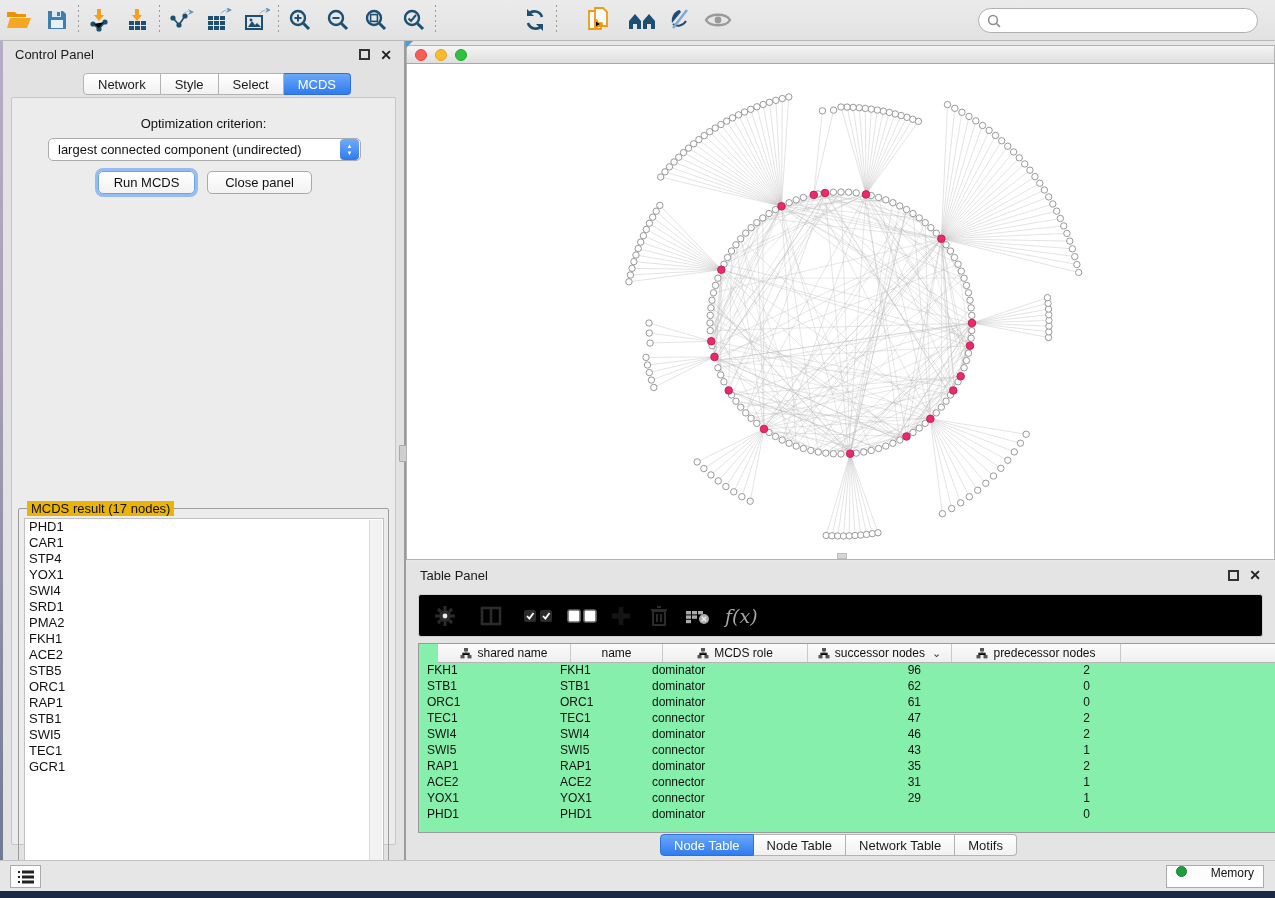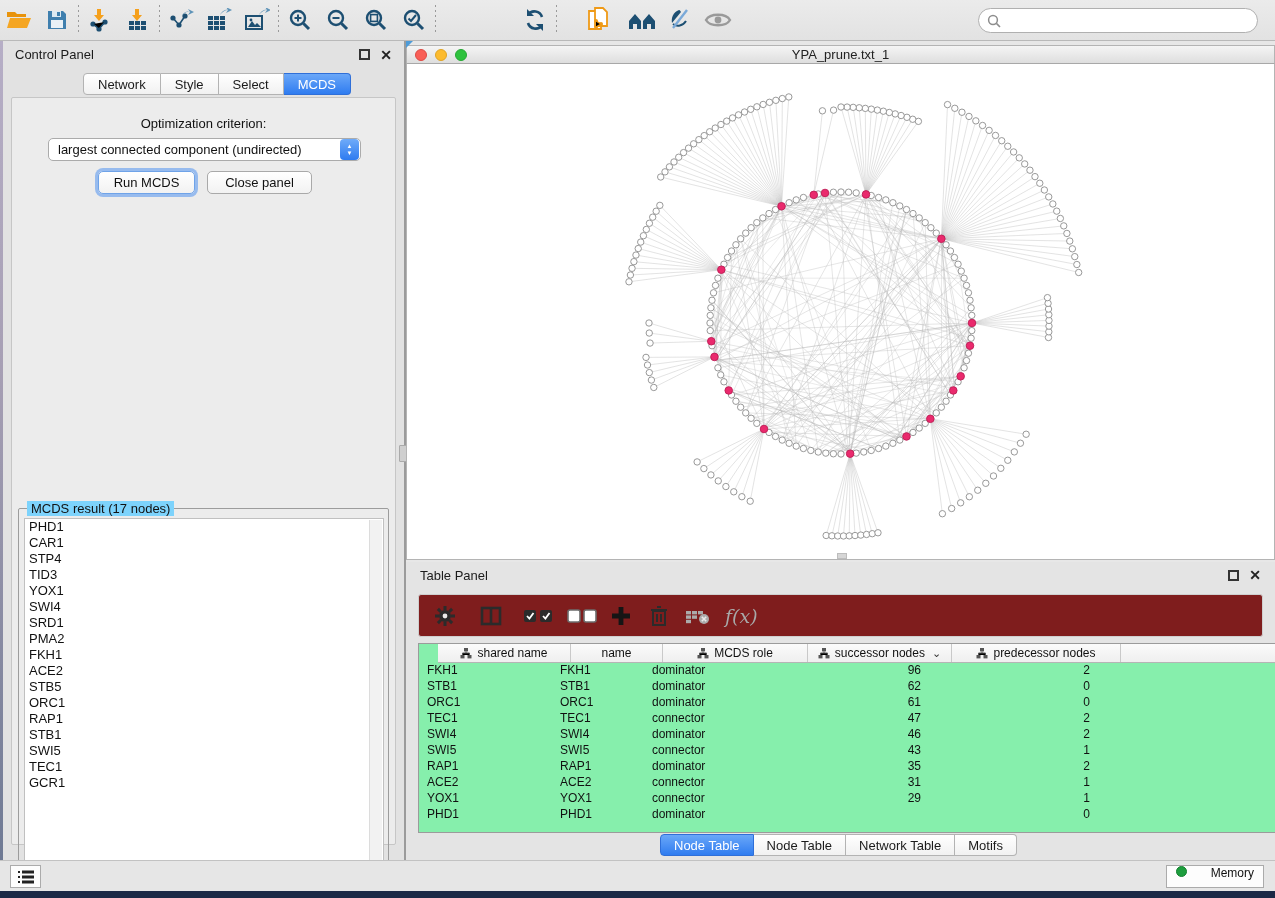--- a/index.html
+++ b/index.html
@@ -54,21 +54,21 @@
     display:flex; flex-direction:column; align-items:center; justify-content:center; gap:1px; }
   .btn { height:23px; background:linear-gradient(#ffffff,#f2f2f2); border:1px solid #a9a9a9;
     border-radius:5px; font-size:13px; color:#111; display:inline-flex; align-items:center;
     justify-content:center; padding:0 14px; }
   #run-btn { position:absolute; left:86px; top:73px; width:97px;
     box-shadow:0 0 0 3px rgba(106,162,240,.65); border-color:#6fa3e8; }
   #close-btn { position:absolute; left:195px; top:73px; width:105px; }
 
   #mcds-box { position:absolute; left:6px; top:410px; width:371px; height:372px;
     border:1px solid #9c9c9c; border-radius:2px; }
-  #mcds-legend { position:absolute; left:8px; top:-8px; background:#7dd3fc; padding:0 4px;
+  #mcds-legend { position:absolute; left:8px; top:-8px; background:#eab308; padding:0 4px;
     font-size:13px; color:#111; }
   #mcds-list { position:absolute; left:5px; top:9px; width:360px; height:356px; background:#fff;
     border:1px solid #c0c0c0; overflow:hidden; }
   #mcds-list .item { font-size:13px; color:#111; line-height:16px; padding-left:4px; }
   #mcds-scroll { position:absolute; right:1px; top:1px; width:13px; height:354px; background:#f2f2f2;
     border-left:1px solid #dcdcdc; }
 
   
   #v-splitter { position:absolute; left:404px; top:41px; width:2px; height:819px; background:#9b9b9b; }
   #v-grip { position:absolute; left:399px; top:445px; width:11px; height:17px;
@@ -88,21 +88,21 @@
   #net-title { position:absolute; left:0; width:100%; text-align:center; font-size:13px; color:#222; }
   #net-canvas { position:absolute; left:0; top:23px; width:869px; height:496px; background:#fff;
     border:1px solid #b4b4b4; border-top:none; }
   #h-grip { position:absolute; left:431px; top:512px; width:10px; height:6px; background:#d6d6d6;
     border:1px solid #bdbdbd; }
 
   
   #table-panel { position:absolute; left:406px; top:562px; width:869px; height:298px; background:#e4e4e4; }
   #tp-head { height:26px; display:flex; align-items:center; padding:0 14px; }
   #tp-toolbar { position:absolute; left:12px; top:32px; width:845px; height:43px;
-    background:#7f1d1d; border:1px solid #cfcfcf; border-radius:3px;
+    background:#000000; border:1px solid #cfcfcf; border-radius:3px;
     display:flex; align-items:center; padding-left:14px; gap:14px; }
   .fx { font-family:"DejaVu Serif", serif; font-style:italic; font-size:19px; color:#a8a8a8; }
 
   #node-table { position:absolute; left:12px; top:81px; width:878px; height:190px; background:#86efac;
     border:1px solid #9b9b9b;padding-left:19px; }
   .thead { display:flex; height:19px; background:linear-gradient(#fbfbfb,#efefef);
     border-bottom:1px solid #b5b5b5; }
   .th { display:flex; align-items:center; justify-content:center; gap:5px; font-size:12px;
     color:#111; border-right:1px solid #c9c9c9; position:relative; }
   .th .sort { font-size:11px; color:#333; margin-left:2px; }
@@ -308,21 +308,20 @@
       <div id="opt-label">Optimization criterion:</div>
       <button id="run-btn" class="btn">Run MCDS</button>
       <button id="close-btn" class="btn">Close panel</button>
 
       <div id="mcds-box">
         <div id="mcds-legend">MCDS result (17 nodes)</div>
         <div id="mcds-list">
           <div class="item">PHD1</div>
           <div class="item">CAR1</div>
           <div class="item">STP4</div>
-          <div class="item">TID3</div>
           <div class="item">YOX1</div>
           <div class="item">SWI4</div>
           <div class="item">SRD1</div>
           <div class="item">PMA2</div>
           <div class="item">FKH1</div>
           <div class="item">ACE2</div>
           <div class="item">STB5</div>
           <div class="item">ORC1</div>
           <div class="item">RAP1</div>
           <div class="item">STB1</div>
@@ -336,21 +335,20 @@
   </div>
 
   <div id="v-splitter"></div>
   <div id="v-grip"></div>
 
   <div id="net-region">
     <div id="net-titlebar">
       <span class="tl red"></span>
       <span class="tl yellow"></span>
       <span class="tl green"></span>
-      <span id="net-title">YPA_prune.txt_1</span>
     </div>
     <div id="net-canvas">
       <svg id="net-svg" width="867" height="494">
           <line x1="374.5272445341194" y1="142.2781453313238" x2="564.7783687335361" y2="251.38302741272767" stroke="#b8b8b8" stroke-width="0.65" opacity="0.55"></line>
           <line x1="374.5272445341194" y1="142.2781453313238" x2="557.099733322954" y2="214.1953612243374" stroke="#b8b8b8" stroke-width="0.65" opacity="0.55"></line>
           <line x1="374.5272445341194" y1="142.2781453313238" x2="563.0098156445993" y2="281.747911274368" stroke="#b8b8b8" stroke-width="0.65" opacity="0.55"></line>
           <line x1="374.5272445341194" y1="142.2781453313238" x2="389.1953612243373" y2="382.09973332295397" stroke="#b8b8b8" stroke-width="0.65" opacity="0.55"></line>
           <line x1="374.5272445341194" y1="142.2781453313238" x2="303.8857751358055" y2="274.20817175040514" stroke="#b8b8b8" stroke-width="0.65" opacity="0.55"></line>
           <line x1="374.5272445341194" y1="142.2781453313238" x2="328.92186174908926" y2="180.77222448693502" stroke="#b8b8b8" stroke-width="0.65" opacity="0.55"></line>
           <line x1="374.5272445341194" y1="142.2781453313238" x2="306.5311219540431" y2="228.7893209327403" stroke="#b8b8b8" stroke-width="0.65" opacity="0.55"></line>

